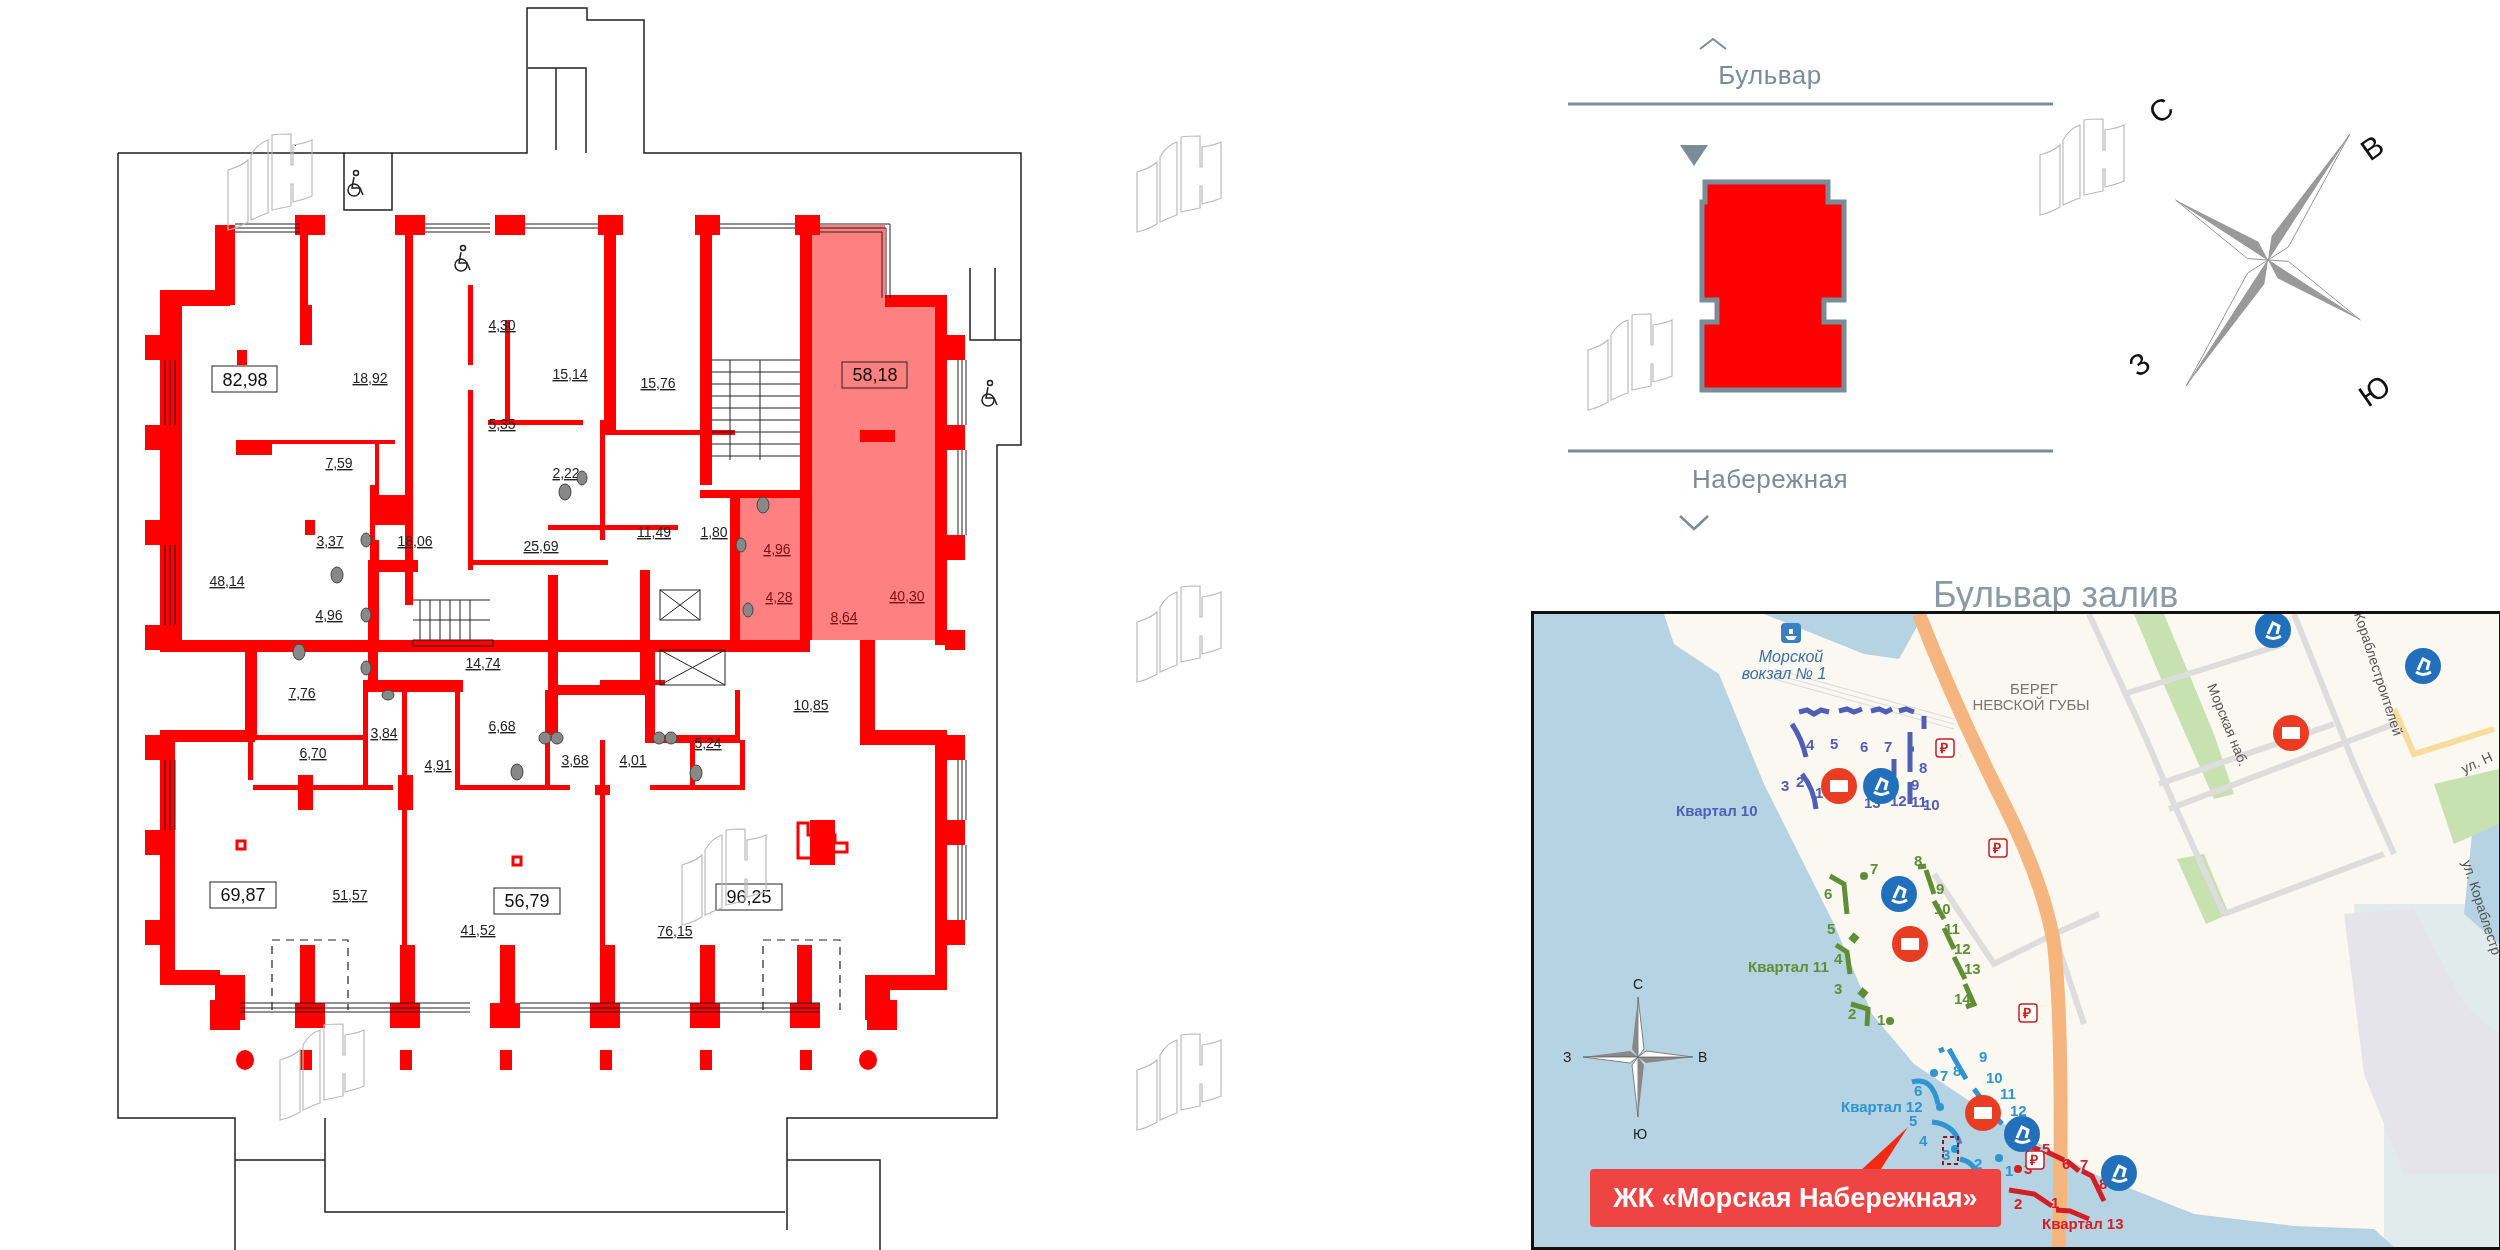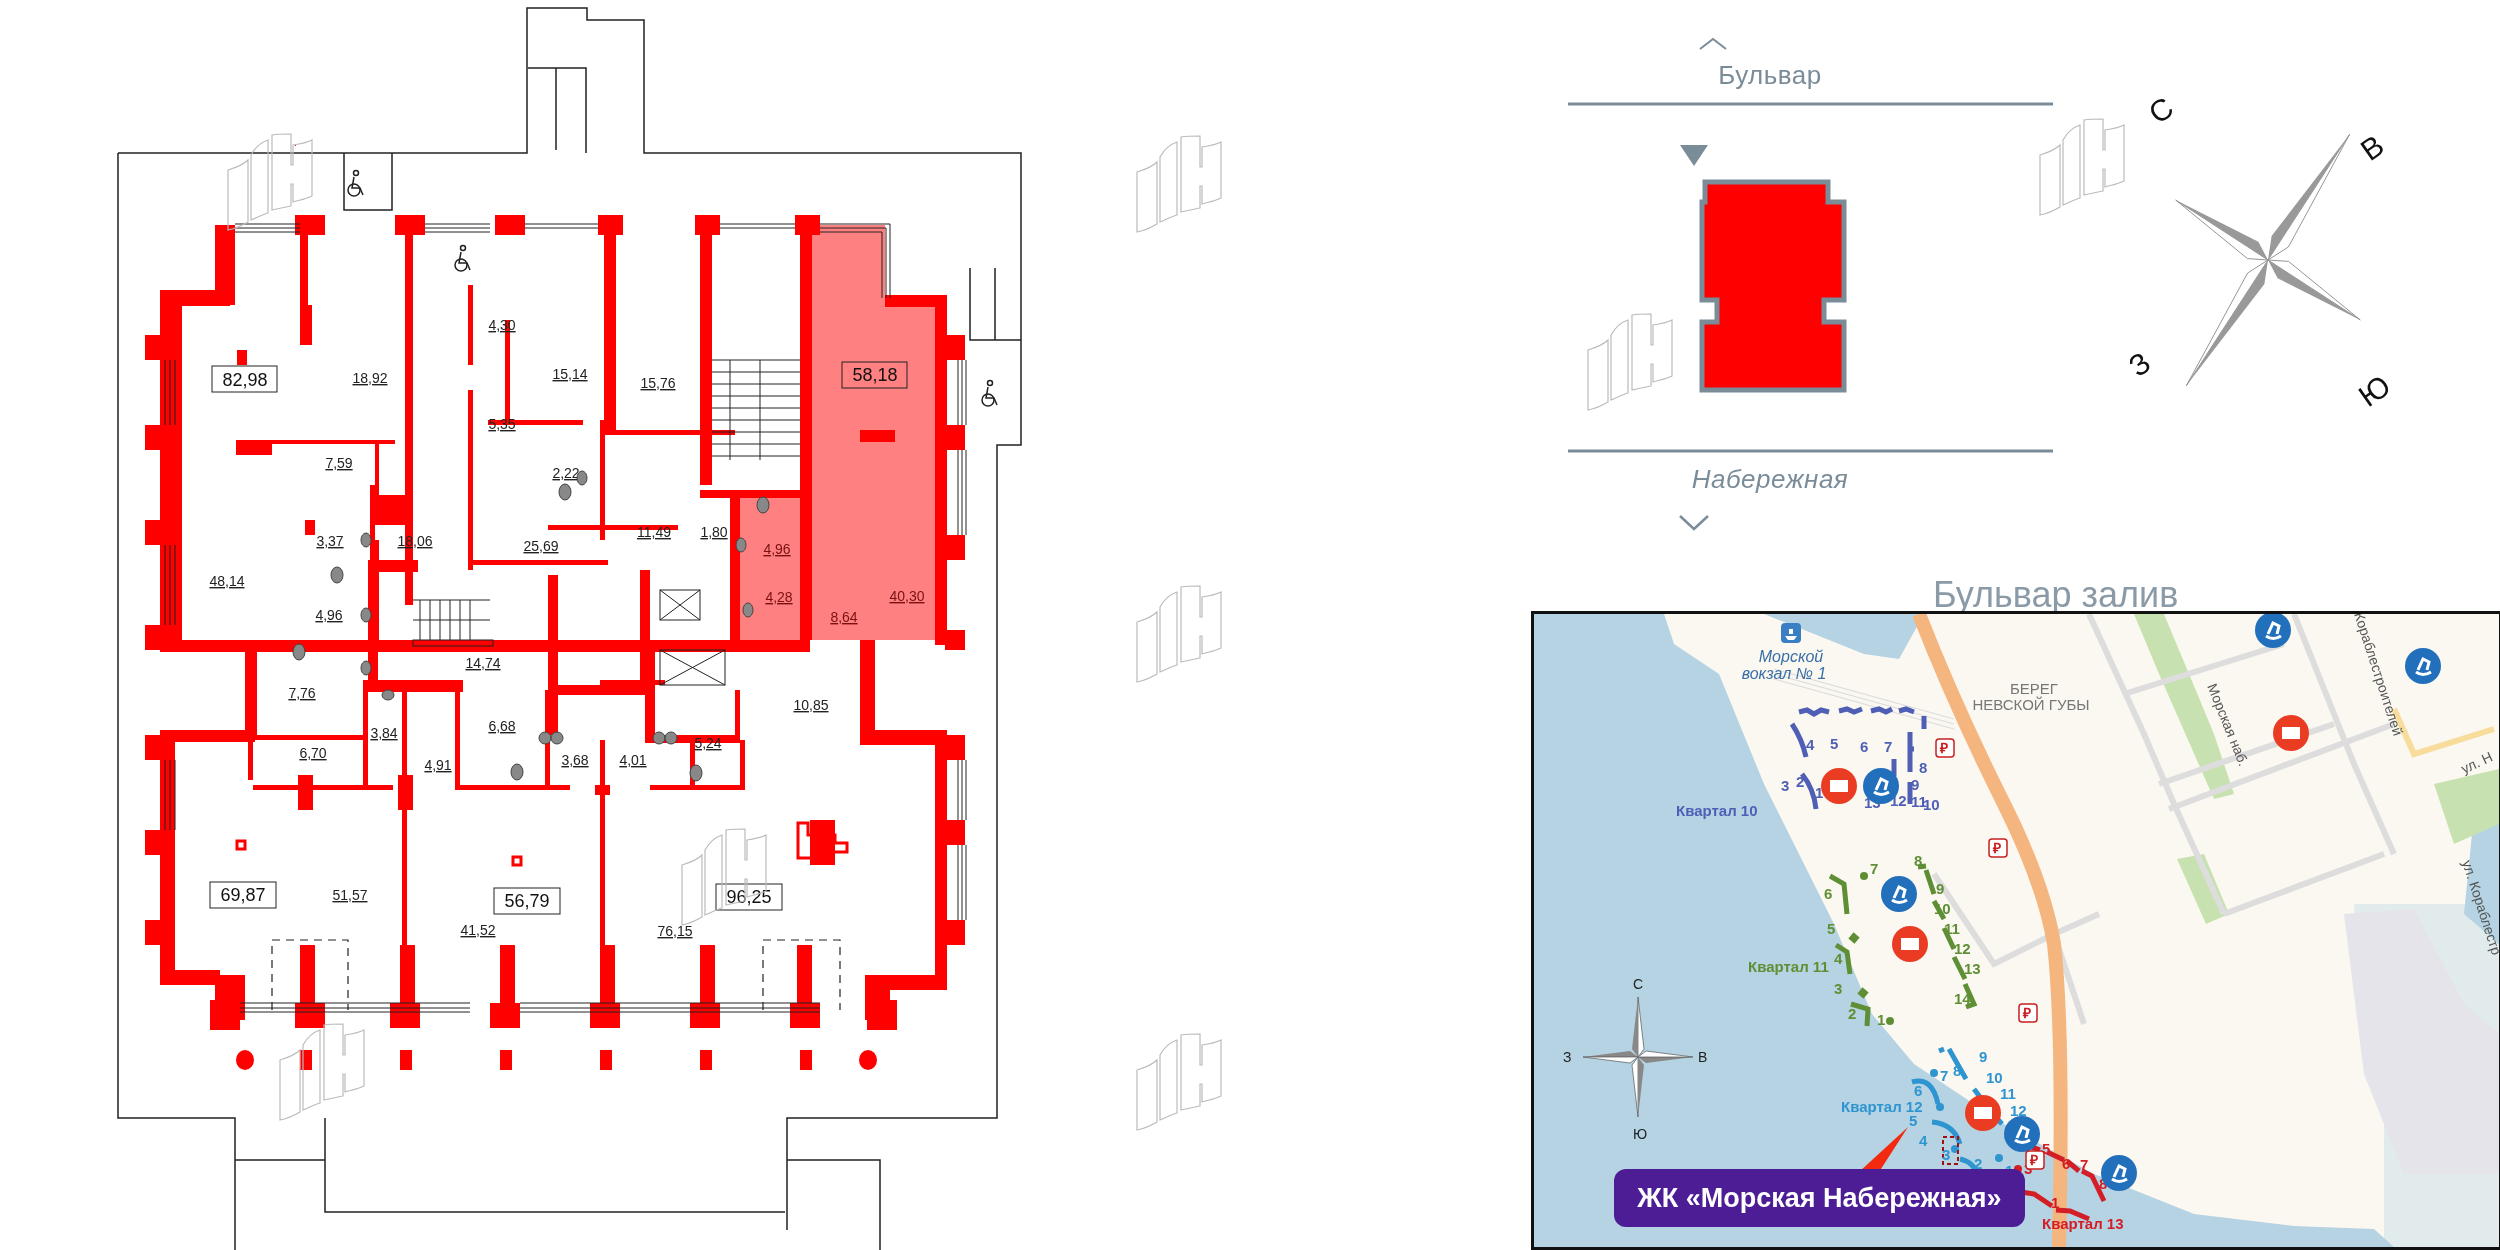--- a/index.html
+++ b/index.html
@@ -295,21 +295,21 @@
   <svg class="abs" style="left:0;top:0" width="560" height="520">
     <path d="M1700 13 L1713 3 L1726 13" transform="translate(-1560,0)" fill="none" stroke="#7b8c99" stroke-width="2"></path>
     <line x1="8" y1="68" x2="493" y2="68" stroke="#7b8c99" stroke-width="3"></line>
     <polygon points="120,109 148,109 134,130" fill="#7b8c99"></polygon>
     <path fill="#ff0000" stroke="#7b8c99" stroke-width="5" d="M145 146 H268 V166 H284 V264 H264 V286 H284 V354 H142 V286 H157 V264 H142 V166 H145 Z"></path>
     <line x1="8" y1="415" x2="493" y2="415" stroke="#7b8c99" stroke-width="3"></line>
     <path d="M120 480 L134 493 L148 480" fill="none" stroke="#7b8c99" stroke-width="2.5"></path>
     <path d="M338 480 L355 503 L372 480" transform="translate(0,72)" fill="none" stroke="#7b8c99" stroke-width="4"></path>
   </svg>
   <div class="dir-text" style="left:80px;top:24px;width:260px;">Бульвар</div>
-  <div class="dir-text" style="left:40px;top:428px;width:340px;font-style:italic;">Набережная</div>
+  <div class="dir-text" style="left:40px;top:428px;width:340px;">Набережная</div>
   <div class="gulf" style="left:373px;top:538px;white-space:nowrap;">Бульвар залив</div>
 </div>
 
 <svg class="abs" style="left:2130px;top:90px" width="280" height="340" viewBox="0 0 280 340">
   <g transform="translate(138,170) rotate(33)">
     <polygon points="0,-150 10,-22 0,0" fill="#fff" stroke="#888" stroke-width="0.8"></polygon>
     <polygon points="0,-150 -10,-22 0,0" fill="#999"></polygon>
     <polygon points="0,150 -10,22 0,0" fill="#fff" stroke="#888" stroke-width="0.8"></polygon>
     <polygon points="0,150 10,22 0,0" fill="#999"></polygon>
     <polygon points="-110,0 -18,10 0,0" fill="#fff" stroke="#888" stroke-width="0.8"></polygon>
@@ -556,16 +556,16 @@
       <polygon points="55,0 8,6 0,0" fill="#888"></polygon>
       <polygon points="55,0 8,-6 0,0" fill="#fff" stroke="#555" stroke-width="0.7"></polygon>
       <text x="-5" y="-68" font-size="14" fill="#222">С</text>
       <text x="60" y="5" font-size="14" fill="#222">В</text>
       <text x="-5" y="82" font-size="14" fill="#222">Ю</text>
       <text x="-75" y="5" font-size="14" fill="#222">З</text>
     </g>
 
     <polygon points="374,513 325,558 345,558" fill="#f32a10"></polygon>
   </svg>
-  <div class="abs" style="left:56px;top:555px;width:411px;height:58px;background:#4c1d95;border-radius:12px;color:#fff;font-size:27px;font-weight:bold;line-height:58px;text-align:center;margin-left:24px;">
+  <div class="abs" style="left:56px;top:555px;width:411px;height:58px;background:#ef4444;border-radius:4px;color:#fff;font-size:27px;font-weight:bold;line-height:58px;text-align:center;">
     <span>ЖК «Морская Набережная»</span>
   </div>
 </div>
 
 </body></html>

